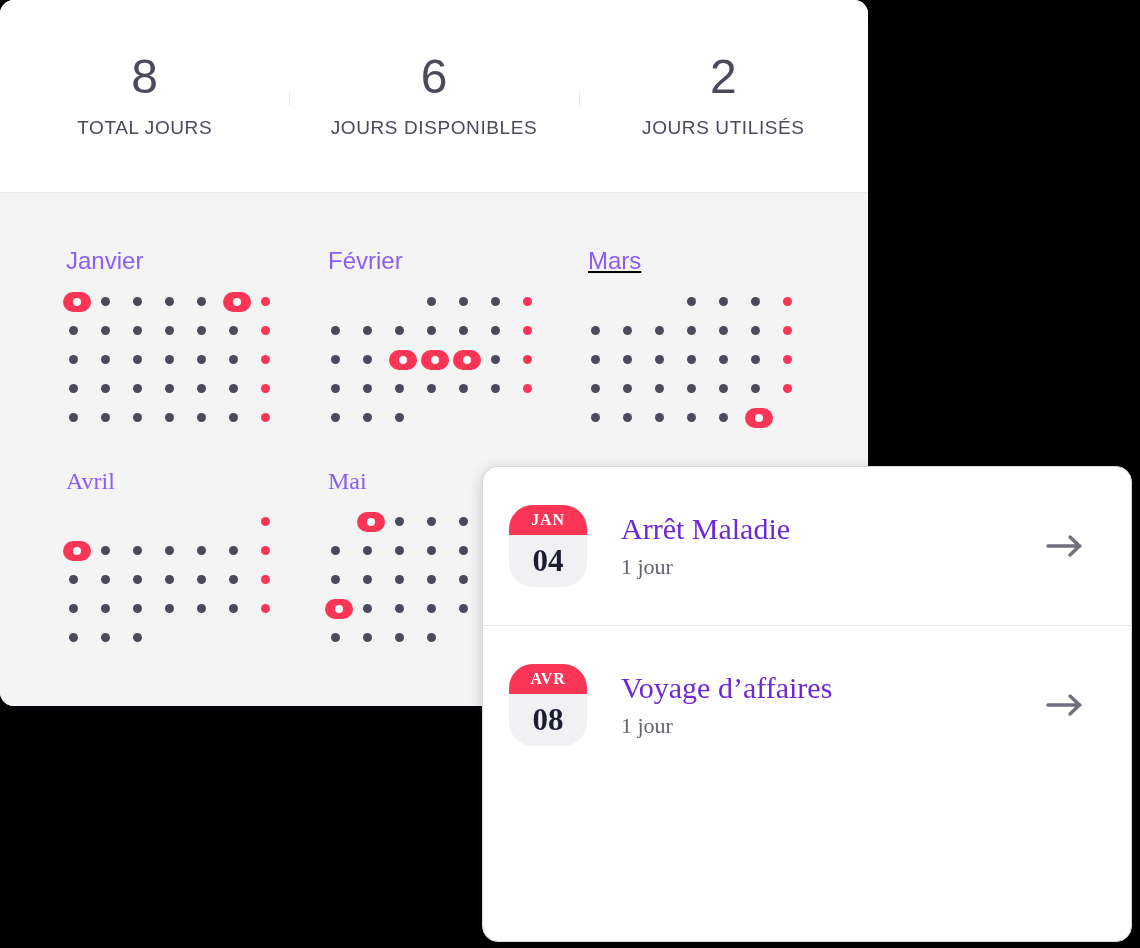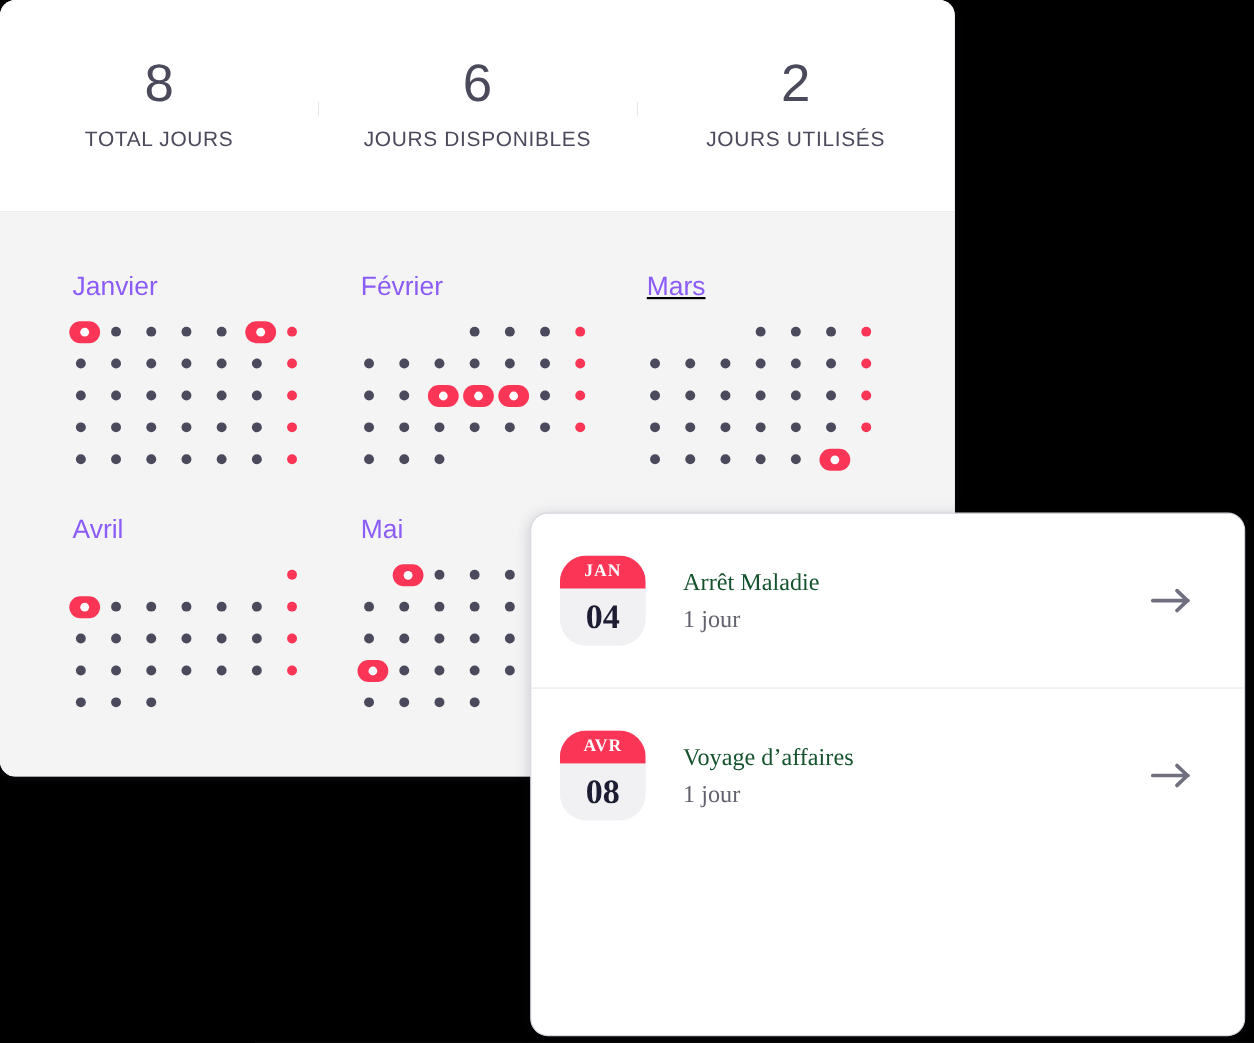--- a/index.html
+++ b/index.html
@@ -68,21 +68,21 @@
   .dot.we { background: #fa3556; }
   .dot.empty { background: transparent; }
   .cell.hl { position: relative; }
   .hl-pill {
     position: absolute; left: -3px; top: -5.5px;
     width: 28px; height: 20px; border-radius: 10px;
     background: #fa3556;
     display: flex; align-items: center; justify-content: center;
   }
   .hl-pill i { width: 8px; height: 8px; border-radius: 50%; background: #ffffff; display: block; }
-  .months-row.second { margin-top: 46px; }
+  .months-row.second { margin-top: 46px; font-family: Liberation Serif, serif; }
 
   
   .events-card {
     position: absolute; left: 482px; top: 466px;
     width: 650px; height: 476px;
     background: #ffffff;
     border-radius: 16px;
     border: 1px solid #d7d7de;
     box-shadow: 0 3px 14px rgba(30,30,50,.20);
     overflow: hidden;
@@ -112,21 +112,21 @@
     color: #1c1c33; font-size: 31px; font-weight: 700;
   }
   .range-arrow {
     flex: 0 0 58px;
     display: flex; align-items: center; justify-content: center;
     color: #6f6f80;
   }
   .range-arrow svg { width: 32px; height: 22px; }
 
   .event-text { flex: 1 1 auto; padding-left: 34px; min-width: 0; }
-  .event-title { font-size: 22px; color: #14532d; line-height: 1.18; white-space: nowrap; }
+  .event-title { font-size: 30px; color: #6d28d9; line-height: 1.18; white-space: nowrap; }
   .event-dur { font-size: 22px; color: #63636f; margin-top: 8px; }
   .go-arrow { flex: 0 0 46px; display: flex; align-items: center; justify-content: flex-end; color: #6f6f80; }
   .go-arrow svg { width: 40px; height: 26px; }
 </style>
 </head>
 <body>
 
 <div id="stage">
 
   <div class="main-card">

